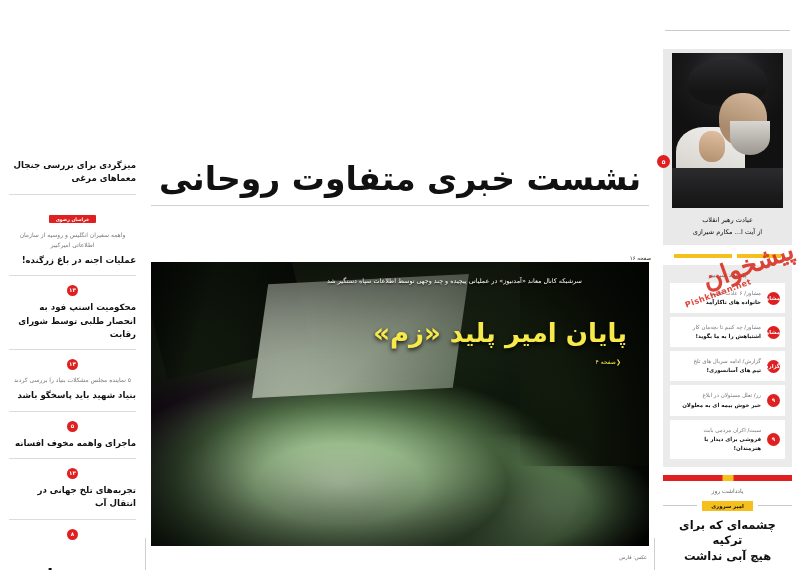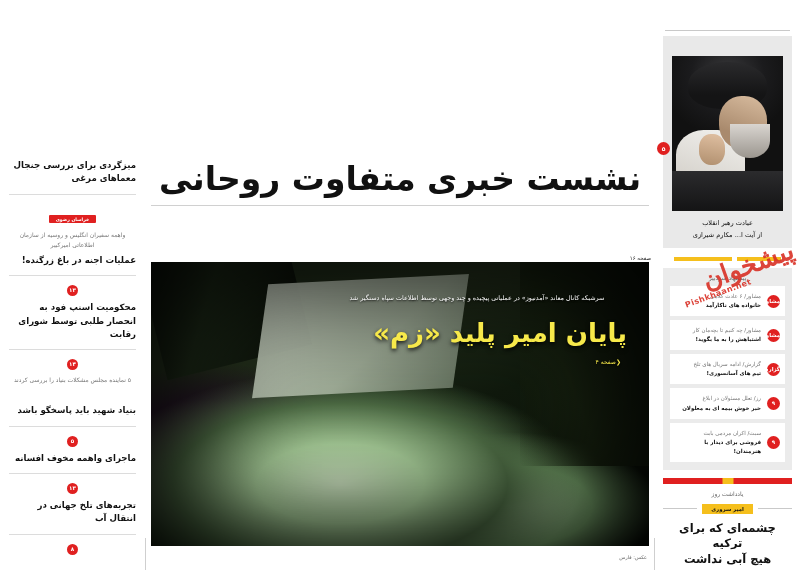--- a/index.html
+++ b/index.html
@@ -72,21 +72,21 @@
   }
   .photo .windshield{position:absolute;left:22%;top:6%;width:40%;height:40%;
     background:linear-gradient(135deg,#cfd8c8 0%, #aab7a2 60%, #6e7c68 100%);
     transform:skewX(-11deg) rotate(-3deg);opacity:.92;}
   .photo .pillar{position:absolute;left:0;top:-6%;width:30%;height:42%;
     background:linear-gradient(120deg,#0a0f08 0%, #1d2a18 40%, #0a0f08 90%);
     transform:rotate(-14deg);}
   .photo .dark-right{position:absolute;right:0;top:0;width:26%;height:72%;
     background:linear-gradient(250deg,#0a0f08 0%,#16200f 60%,transparent 100%);}
   .photo .vig{position:absolute;inset:0;box-shadow:inset 0 0 110px 40px rgba(0,0,0,.75);}
-  .photo-cap{position:absolute;right:22px;top:31px;width:300px;text-align:center;
+  .photo-cap{position:absolute;right:22px;top:14px;width:300px;text-align:left;
              font-size:6.4px;color:#ffffff;line-height:1.75;
              text-shadow:0 1px 2px rgba(0,0,0,.9);}
   .photo-h1{position:absolute;right:22px;top:56px;font-size:26px;font-weight:bold;
             color:#f7e94a;letter-spacing:-.8px;text-shadow:0 2px 4px rgba(0,0,0,.85);}
   .photo-page{position:absolute;right:26px;top:96px;font-size:6px;color:#f7e94a;
               text-shadow:0 1px 2px rgba(0,0,0,.9);}
   .photo-page .arw{color:#f7e94a;margin-right:2px;}
   .photo-credit{position:absolute;right:2px;bottom:0;font-size:5px;color:#666;}
 
   .wm{position:absolute;right:2px;top:258px;width:120px;pointer-events:none;
@@ -105,21 +105,21 @@
   .badge{display:block;width:11px;height:11px;border-radius:50%;background:#e02020;color:#fff;
          font-size:5.6px;line-height:11px;text-align:center;margin:0 auto 5px auto;font-weight:bold;}
   .redtag{display:inline-block;background:#e02020;color:#fff;font-size:4.6px;font-weight:bold;
           padding:1.5px 7px;border-radius:1px;}
   .tagwrap{text-align:center;margin:2px 0 5px 0;}
   .lc .big-h{font-size:17px;font-weight:bold;line-height:1.2;text-align:center;color:#111;letter-spacing:-.5px;}
 
   
   .rc{position:absolute;right:0;top:0;width:145px;padding:0 8px;box-sizing:border-box;}
   .rc-rule{margin:30px 2px 0 2px;height:1px;background:#c9c9c9;}
-  .photo-card{margin-top:5px;background:#e9e9e9;padding:20px 9px 7px 9px;position:relative;}
+  .photo-card{margin-top:18px;background:#e9e9e9;padding:4px 9px 7px 9px;position:relative;}
   .photo-card .pc-img{width:100%;height:155px;overflow:hidden;position:relative;background:#4a3f38;}
   .pc-img .bgp{position:absolute;inset:0;background:
       radial-gradient(ellipse 60% 40% at 50% 12%, #3a3a3c 0%, #1b1b1d 55%, #111 100%),
       linear-gradient(180deg,#6d6f6a 0%, #9a968c 38%, #cbbfae 62%, #7b7168 100%);}
   .pc-img .turban{position:absolute;left:14%;top:4%;width:72%;height:30%;border-radius:48% 48% 42% 42%;
       background:linear-gradient(180deg,#2a2a2c 0%, #141415 70%);}
   .pc-img .face{position:absolute;left:42%;top:26%;width:44%;height:34%;border-radius:46%;
       background:linear-gradient(200deg,#d9bda0 0%, #a98a6d 70%);}
   .pc-img .beard{position:absolute;left:52%;top:44%;width:36%;height:22%;border-radius:0 0 55% 55%;
       background:linear-gradient(180deg,#d9d5d0 0%, #9b968f 100%);}
@@ -255,21 +255,21 @@
 
     <div class="item">
       <span class="badge">۱۳</span>
       <div class="t-bold">محکومیت اسنپ فود به انحصار طلبی توسط شورای رقابت</div>
     </div>
     <div class="hr"></div>
 
     <div class="item">
       <span class="badge">۱۴</span>
       <div class="t-thin">۵ نماینده مجلس مشکلات بنیاد را بررسی کردند</div>
-      <div class="t-bold" style="margin-top:19px">بنیاد شهید باید پاسخگو باشد</div>
+      <div class="t-bold" style="margin-top:4px">بنیاد شهید باید پاسخگو باشد</div>
     </div>
     <div class="hr"></div>
 
     <div class="item">
       <span class="badge">۵</span>
       <div class="t-bold">ماجرای واهمه مخوف افسانه</div>
     </div>
     <div class="hr"></div>
 
     <div class="item">

